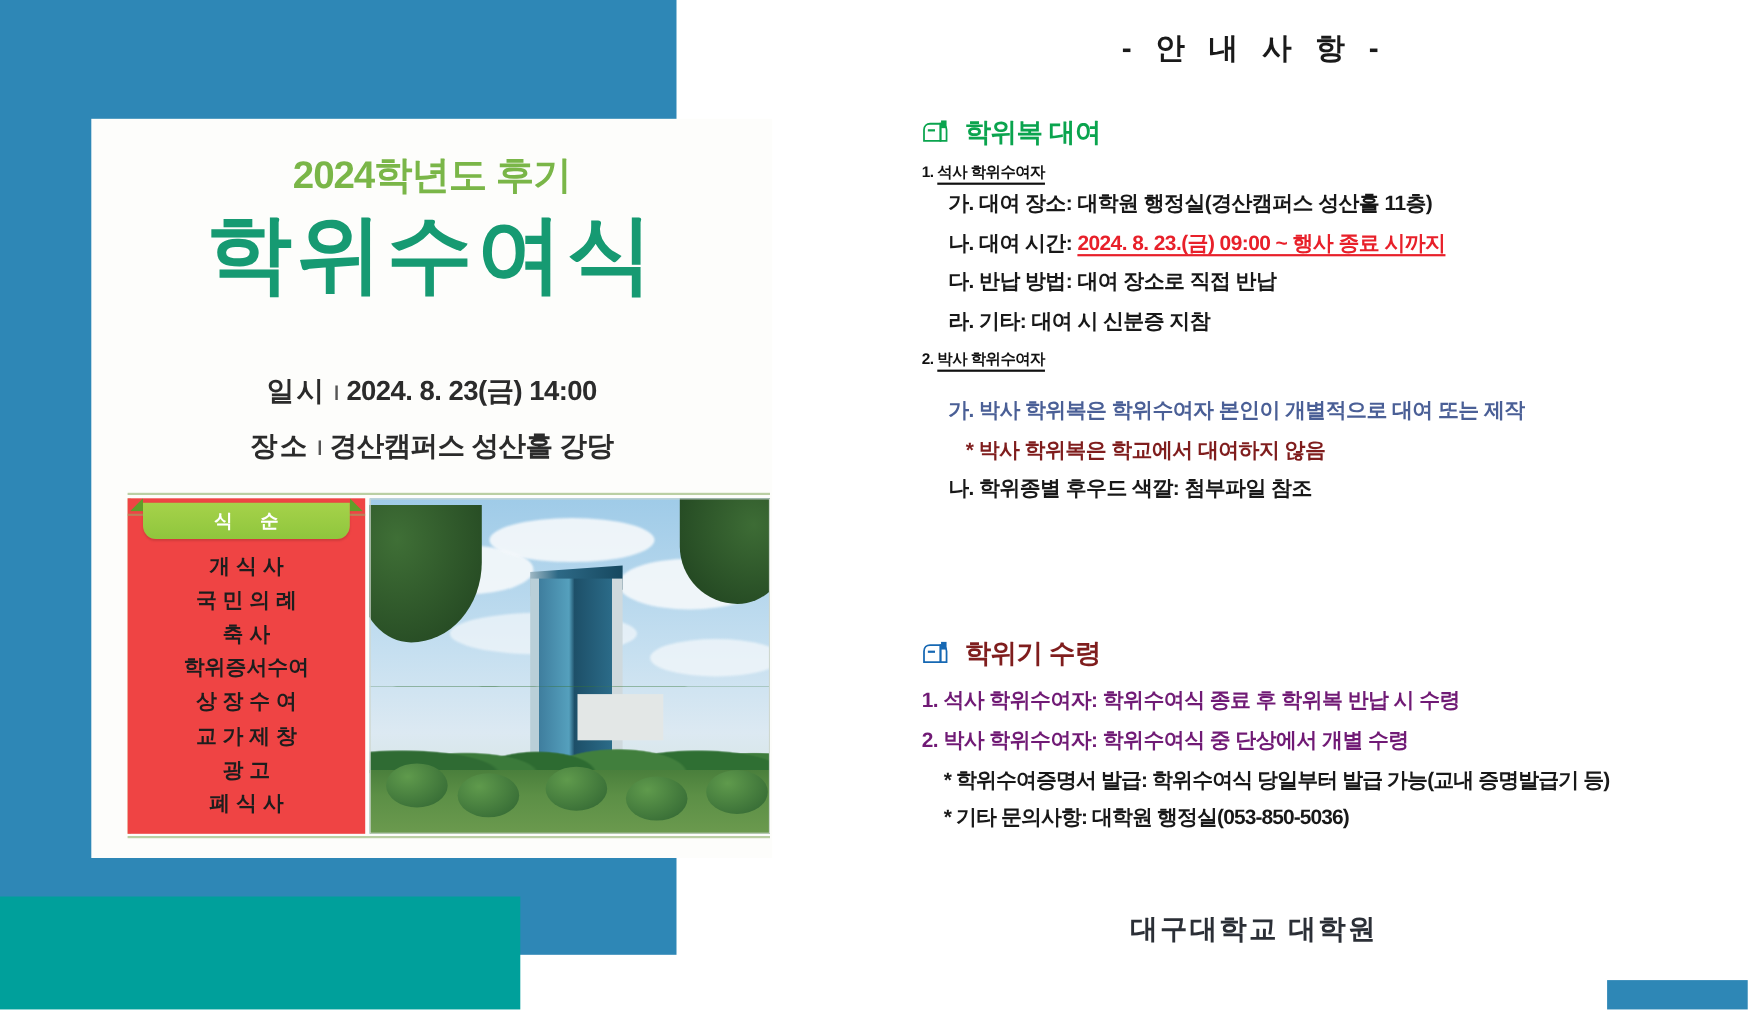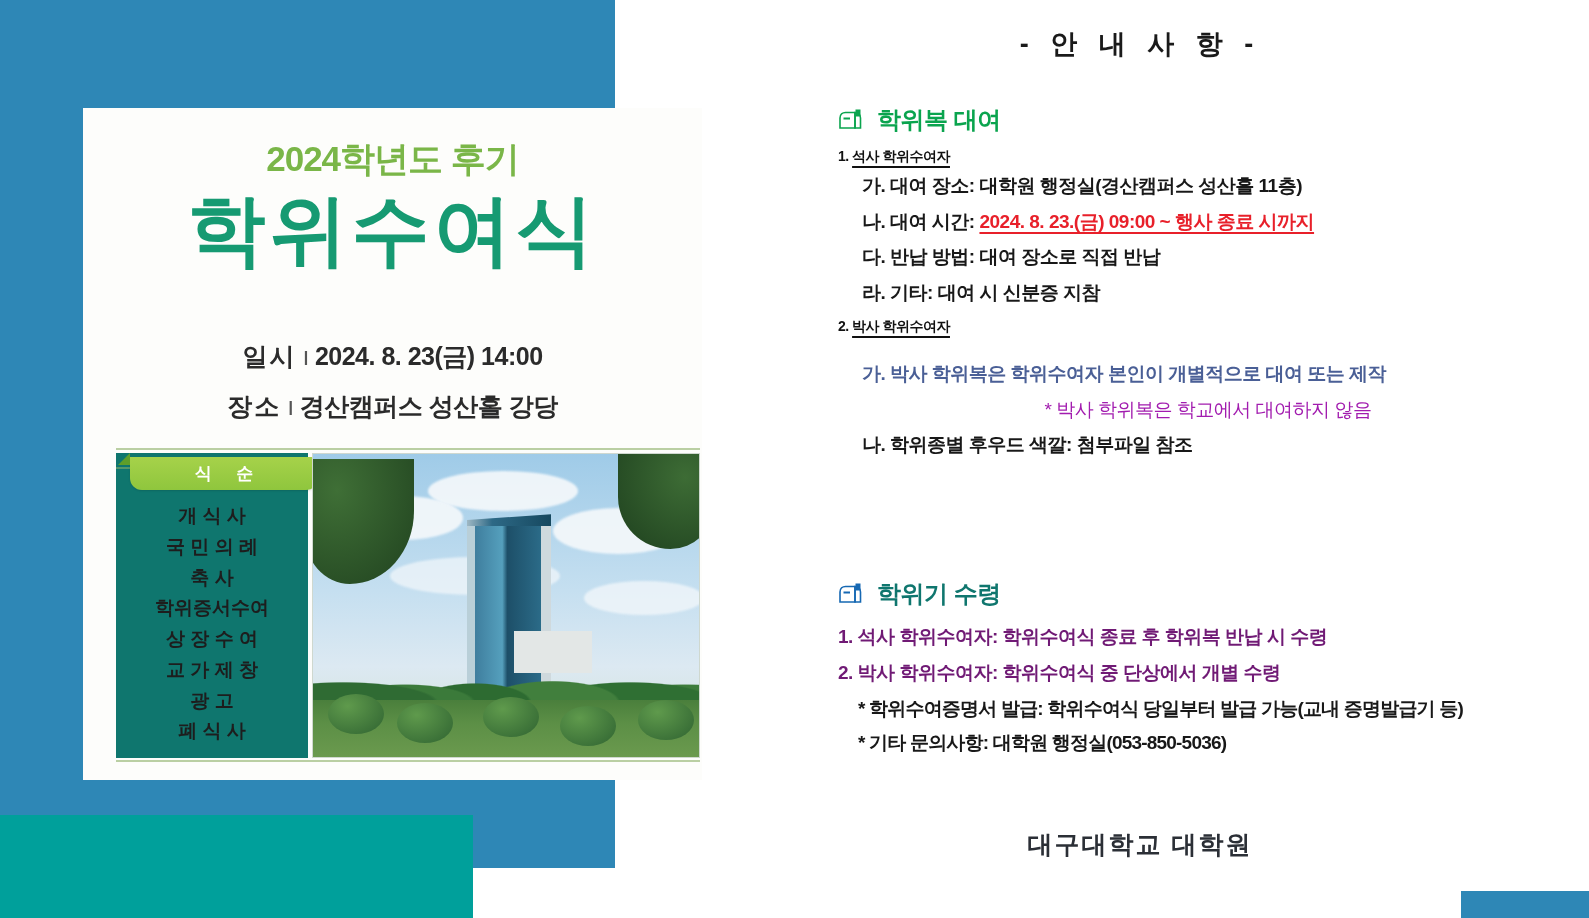--- a/index.html
+++ b/index.html
@@ -31,21 +31,21 @@
      font-size:35px;font-weight:700;color:#7ab648;letter-spacing:-1px;}
   .poster-title{position:absolute;top:78px;left:0;width:100%;text-align:center;
      font-size:78px;font-weight:800;color:#169a72;letter-spacing:4px;line-height:1.15;}
   .poster-meta{position:absolute;top:218px;left:0;width:100%;text-align:center;color:#2b2b2b;}
   .poster-meta .row{font-size:25px;font-weight:700;line-height:1.5;letter-spacing:-0.5px;margin-top:12px;}
   .poster-meta .lbl{letter-spacing:2px;}
   .poster-meta .sep{color:#555;padding:0 6px;font-weight:400;}
 
   
   .poster-bottom{position:absolute;left:33px;top:345px;width:584px;height:305px;display:flex;}
-  .program{position:relative;width:192px;background:#0f766e;}
+  .program{position:relative;width:216px;background:#ef4444;}
   .program-banner{position:absolute;left:14px;top:4px;width:188px;height:33px;
      background:linear-gradient(180deg,#a6d24a 0%,#8fc63d 100%);
      border-radius:0 0 12px 12px;
      display:flex;align-items:center;justify-content:center;
      color:#fff;font-size:17px;font-weight:700;letter-spacing:10px;text-indent:10px;
      box-shadow:0 1px 2px rgba(0,0,0,.12);}
   .program-banner::before,.program-banner::after{content:"";position:absolute;top:-4px;width:12px;height:12px;
      background:#5f9e2a;}
   .program-banner::before{left:-12px;clip-path:polygon(100% 0,100% 100%,0 100%);}
   .program-banner::after{right:-12px;clip-path:polygon(0 0,0 100%,100% 100%);}
@@ -86,29 +86,29 @@
   
   .info{position:absolute;left:790px;top:0;width:790px;height:918px;}
   .info-title{position:absolute;top:26px;left:0;width:700px;text-align:center;
      font-size:27px;font-weight:700;color:#1a1a1a;letter-spacing:7px;}
 
   .sec{position:absolute;left:48px;}
   .sec-head{display:flex;align-items:center;gap:13px;margin-bottom:6px;}
   .sec-head .mail{flex:0 0 auto;width:26px;height:22px;display:block;}
   .sec-head h2{margin:0;font-size:24px;font-weight:800;letter-spacing:-0.5px;}
   .sec-1 .sec-head h2{color:#0aa44e;}
-  .sec-2 .sec-head h2{color:#0f766e;}
+  .sec-2 .sec-head h2{color:#7f1d1d;}
 
   .num{font-size:14px;font-weight:700;color:#111;margin:12px 0 6px 0;letter-spacing:-0.5px;}
   .num .u{text-decoration:underline;text-underline-offset:5px;text-decoration-thickness:2px;}
   .sub{font-size:19px;font-weight:600;color:#181818;margin:0 0 8px 24px;letter-spacing:-0.5px;line-height:1.45;}
   .sub.hi em{font-style:normal;color:#e8202a;font-weight:800;text-decoration:underline;
      text-underline-offset:4px;text-decoration-thickness:2px;}
   .sub.blue{color:#4a5f96;font-weight:700;}
-  .sub.blue2{color:#a21caf;font-weight:400;margin-left:40px;text-align:center;}
+  .sub.blue2{color:#7f1d1d;font-weight:700;margin-left:40px;}
   .plain{font-size:19px;font-weight:700;color:#701a75;margin:0 0 10px 0;letter-spacing:-0.5px;}
   .star{font-size:19px;font-weight:600;color:#181818;margin:0 0 8px 20px;letter-spacing:-0.8px;}
 
   .footer{position:absolute;top:828px;left:0;width:700px;text-align:center;
      font-size:25px;font-weight:800;color:#2b2f36;letter-spacing:2px;}
 </style>
 </head>
 <body>
 
 <div class="slide">

